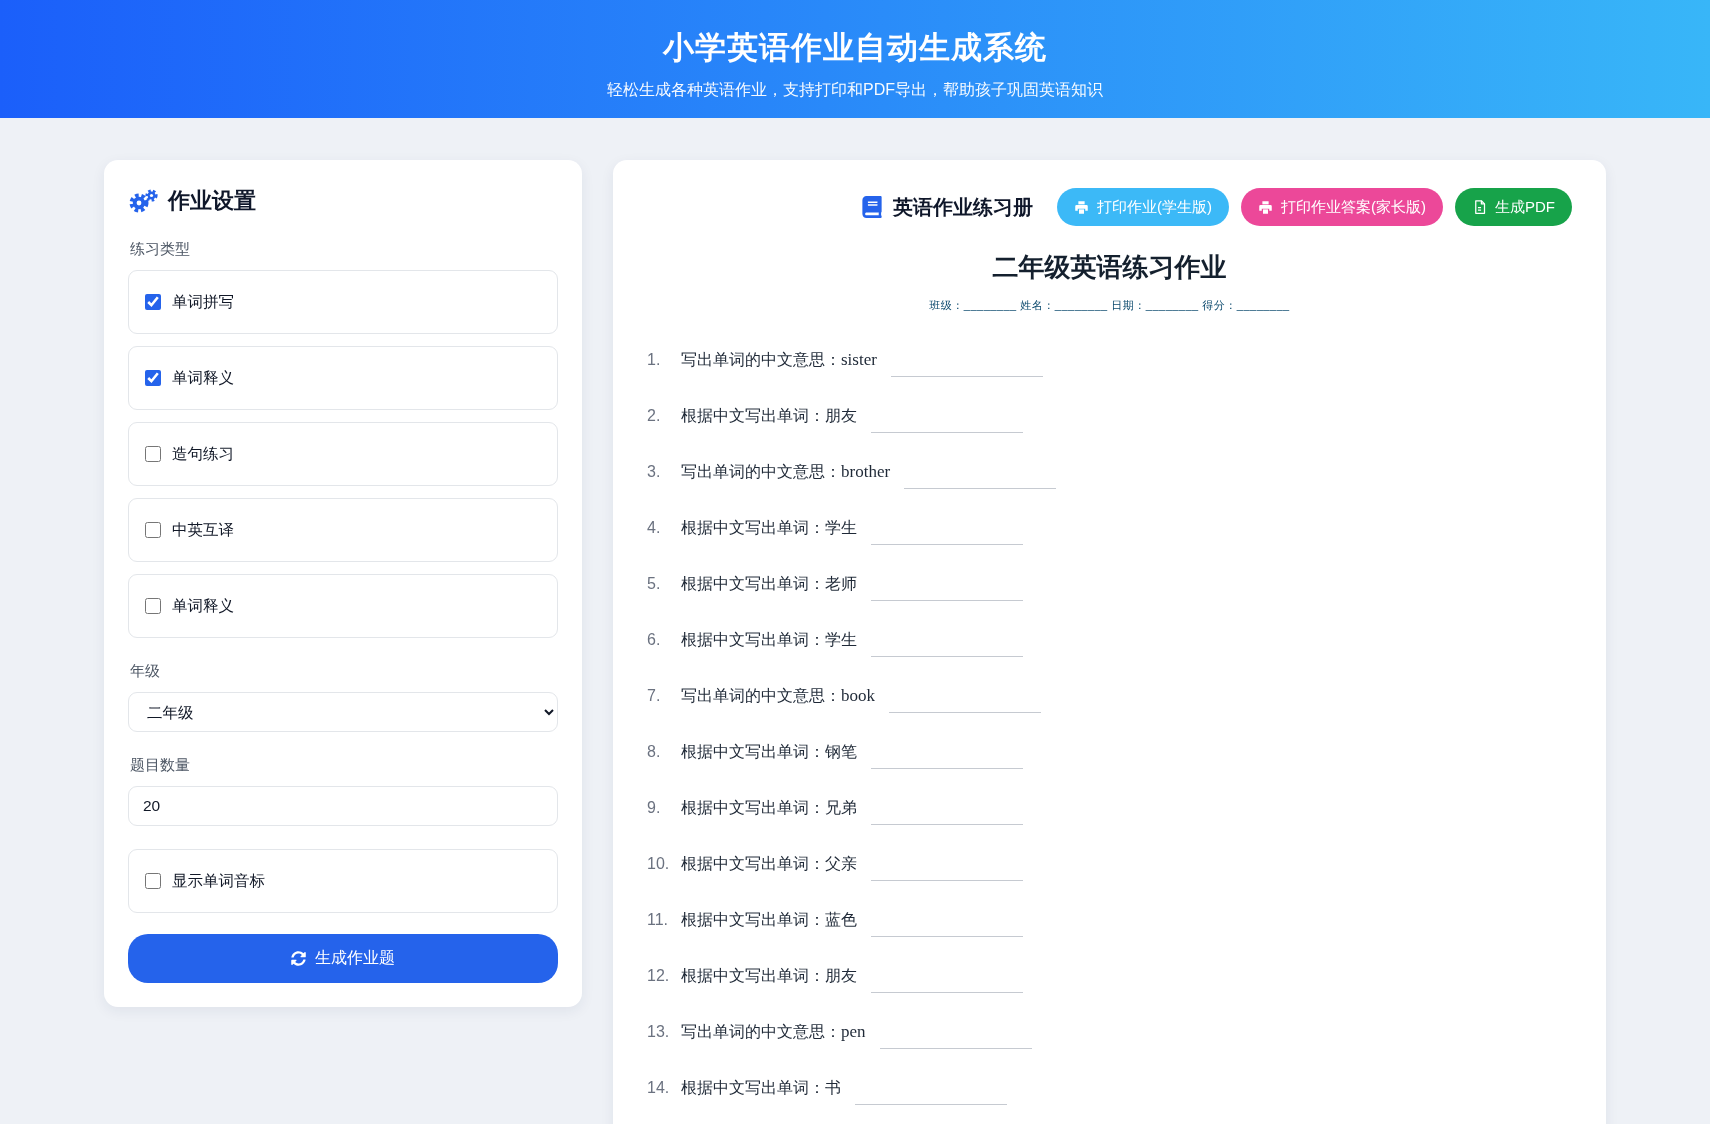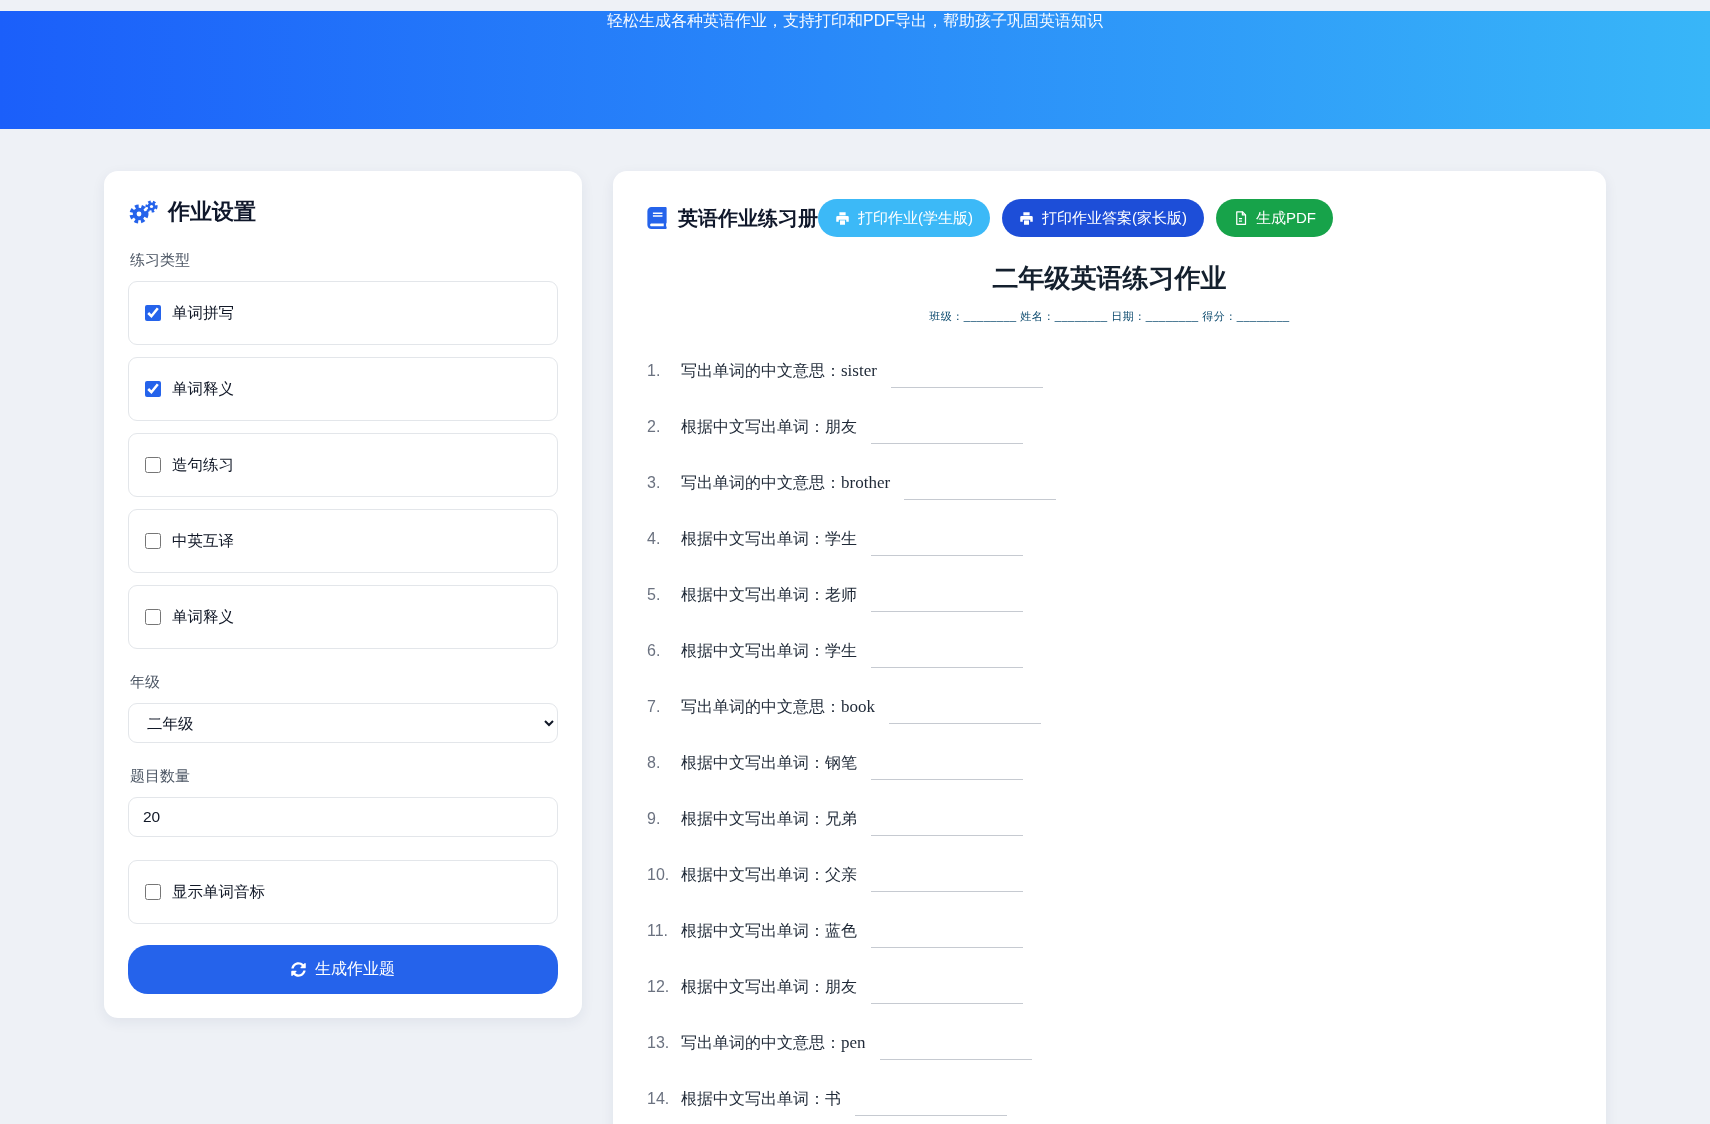--- a/index.html
+++ b/index.html
@@ -42,50 +42,51 @@
   select.field { appearance:auto; }
   .generate-btn {
     margin-top:21px; width:100%; height:49px; border:none; border-radius:20px;
     background:#2563eb; color:#fff; font-size:16px; font-weight:500;
     display:flex; align-items:center; justify-content:center; gap:9px; cursor:pointer;
     font-family:"Liberation Sans", sans-serif;
   }
 
   
   .worksheet-card { flex:1; min-height:1100px; padding:28px 34px; }
-  .ws-header { display:flex; align-items:center; justify-content:flex-start; }
+  .ws-header { display:flex; align-items:center; justify-content:flex-end;gap:24px; }
   .ws-header-left { display:flex; align-items:center; gap:11px; font-size:20px; font-weight:700; color:#0f172a; }
   .ws-actions { display:flex; gap:12px; }
   .action-btn {
     height:38px; border:none; border-radius:19px; padding:0 17px;
     color:#fff; font-size:15px; display:flex; align-items:center; gap:8px; cursor:pointer;
     font-family:"Liberation Sans", sans-serif;
   }
   .btn-sky    { background:#3cb9f7; }
-  .btn-purple { background:#1d4ed8; }
+  .btn-purple { background:#ec4899; }
   .btn-green  { background:#17a34a; }
 
   .ws-title { margin-top:24px; text-align:center; font-size:26px; font-weight:700; color:#14202e; }
   .ws-meta  { margin-top:13px; text-align:center; font-size:11px; color:#0c4a6e; letter-spacing:.5px; }
 
   .question-list { list-style:none; margin:37px 0 0; padding:0; }
   .question-list li { height:30px; margin-bottom:26px; font-size:16px; color:#1f2937; white-space:nowrap; }
   .q-num  { display:inline-block; width:34px; color:#6b7280; }
   .q-term-zh { }
   .q-term-en { font-family:"Liberation Serif", serif; font-size:17px; }
   .blank {
     display:inline-block; width:152px; height:24px; margin-left:14px;
     border-bottom:1px solid #c6cad1; vertical-align:-12px;
   }
   .icon { flex:0 0 auto; display:inline-flex; }
 </style>
 </head>
 <body>
 
 <header class="app-header">
+  <h1>小学英语作业自动生成系统</h1>
   <p>轻松生成各种英语作业，支持打印和PDF导出，帮助孩子巩固英语知识</p>
 </header>
 
 <div class="main">
 
   <section class="card settings-card">
     <div class="card-title-row">
       <span class="icon">
         <svg width="30" height="26" viewBox="0 0 30 26">
           <circle cx="11" cy="15" r="7.2" fill="none" stroke="#2563eb" stroke-width="4.6" stroke-dasharray="3.4 2.6"></circle>

